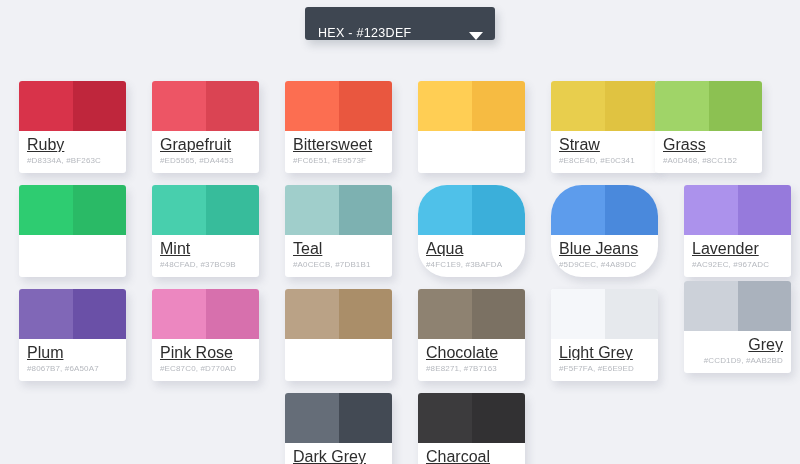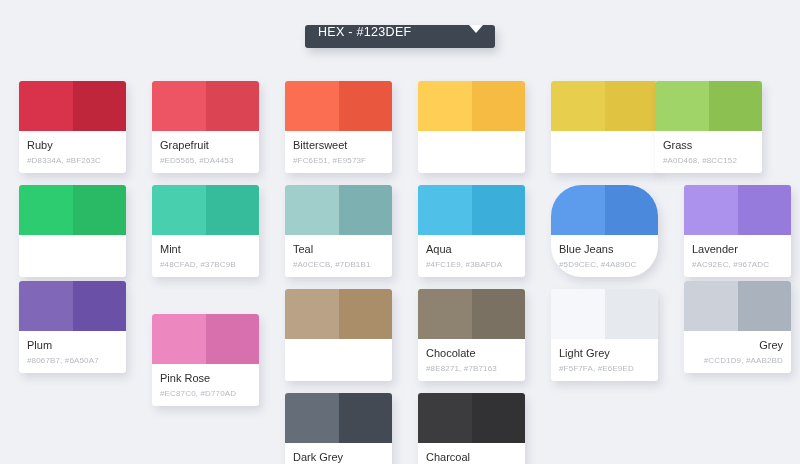--- a/index.html
+++ b/index.html
@@ -13,27 +13,27 @@
   body {
     background: #f0f1f5;
     font-family: "Liberation Sans", sans-serif;
     position: relative;
   }
 
   
   #selector-bar {
     position: absolute;
     left: 305px;
-    top: 25px;
+    top: 7px;
     width: 190px;
-    height: 23px;
+    height: 33px;
     background: #3e4651;
     border-radius: 3px;
     display: flex;
-    align-items: flex-start;
+    align-items: flex-end;
     padding: 0 10px 0 13px;
     box-shadow: 3px 5px 9px rgba(70, 80, 95, 0.22);
     cursor: pointer;
   }
 
   #selector-label {
     flex: 1;
     color: #ffffff;
     font-size: 12.5px;
     letter-spacing: 0.3px;
@@ -73,25 +73,26 @@
     height: 50px;
   }
 
   .swatch-half { flex: 1 1 50%; height: 100%; }
 
   .card-body {
     padding: 7px 8px 0 8px;
   }
 
   .color-name {
-    font-size: 11px;
+    font-size: 16px;
     color: #2d2d2d;
     line-height: 14px;
     white-space: nowrap;
     overflow: hidden;
+    text-decoration: underline;
   }
 
   .color-hex {
     font-size: 8px;
     color: #b6b9bf;
     line-height: 13px;
     margin-top: 2px;
     white-space: nowrap;
     letter-spacing: 0.15px;
   }
@@ -139,20 +140,24 @@
       <div class="swatch">
         <div class="swatch-half" style="background: rgb(255, 206, 84);"></div>
         <div class="swatch-half" style="background: rgb(246, 187, 66);"></div>
       </div>
     </div>
     <div class="palette-card" style="left: 532px; top: 0px;">
       <div class="swatch">
         <div class="swatch-half" style="background: rgb(232, 206, 77);"></div>
         <div class="swatch-half" style="background: rgb(224, 195, 65);"></div>
       </div>
+      <div class="card-body">
+        <div class="color-name">Straw</div>
+        <div class="color-hex">#E8CE4D, #E0C341</div>
+      </div>
     </div>
     <div class="palette-card" style="left: 636px; top: 0px;">
       <div class="swatch">
         <div class="swatch-half" style="background: rgb(160, 212, 104);"></div>
         <div class="swatch-half" style="background: rgb(140, 193, 82);"></div>
       </div>
       <div class="card-body">
         <div class="color-name">Grass</div>
         <div class="color-hex">#A0D468, #8CC152</div>
       </div>
@@ -176,21 +181,21 @@
     <div class="palette-card" style="left: 266px; top: 104px;">
       <div class="swatch">
         <div class="swatch-half" style="background: rgb(160, 206, 203);"></div>
         <div class="swatch-half" style="background: rgb(125, 177, 177);"></div>
       </div>
       <div class="card-body">
         <div class="color-name">Teal</div>
         <div class="color-hex">#A0CECB, #7DB1B1</div>
       </div>
     </div>
-    <div class="palette-card" style="left: 399px; top: 104px;">
+    <div class="palette-card" style="left: 399px; top: 104px; border-radius: 29px;">
       <div class="swatch">
         <div class="swatch-half" style="background: rgb(79, 193, 233);"></div>
         <div class="swatch-half" style="background: rgb(59, 175, 218);"></div>
       </div>
       <div class="card-body">
         <div class="color-name">Aqua</div>
         <div class="color-hex">#4FC1E9, #3BAFDA</div>
       </div>
     </div>
     <div class="palette-card" style="left: 532px; top: 104px; border-radius: 31px;">
@@ -206,31 +211,31 @@
     <div class="palette-card" style="left: 665px; top: 104px;">
       <div class="swatch">
         <div class="swatch-half" style="background: rgb(172, 146, 236);"></div>
         <div class="swatch-half" style="background: rgb(150, 122, 220);"></div>
       </div>
       <div class="card-body">
         <div class="color-name">Lavender</div>
         <div class="color-hex">#AC92EC, #967ADC</div>
       </div>
     </div>
-    <div class="palette-card" style="left: 0px; top: 200px;">
+    <div class="palette-card" style="left: 0px; top: 208px;">
       <div class="swatch">
         <div class="swatch-half" style="background: rgb(128, 103, 183);"></div>
         <div class="swatch-half" style="background: rgb(106, 80, 167);"></div>
       </div>
       <div class="card-body">
         <div class="color-name">Plum</div>
         <div class="color-hex">#8067B7, #6A50A7</div>
       </div>
     </div>
-    <div class="palette-card" style="left: 133px; top: 208px; margin-top: 25px;">
+    <div class="palette-card" style="left: 133px; top: 208px;">
       <div class="swatch">
         <div class="swatch-half" style="background: rgb(236, 135, 192);"></div>
         <div class="swatch-half" style="background: rgb(215, 112, 173);"></div>
       </div>
       <div class="card-body">
         <div class="color-name">Pink Rose</div>
         <div class="color-hex">#EC87C0, #D770AD</div>
       </div>
     </div>
     <div class="palette-card" style="left: 266px; top: 208px;">

